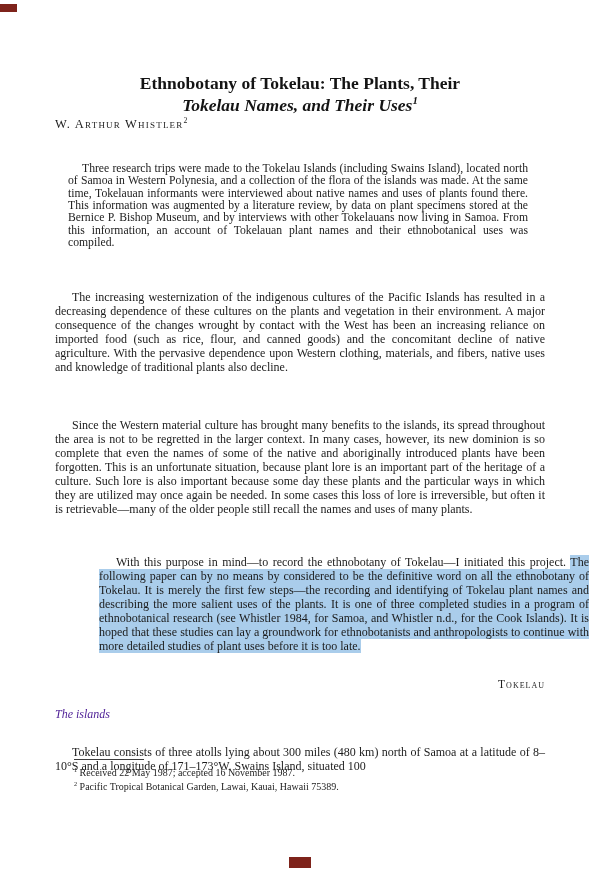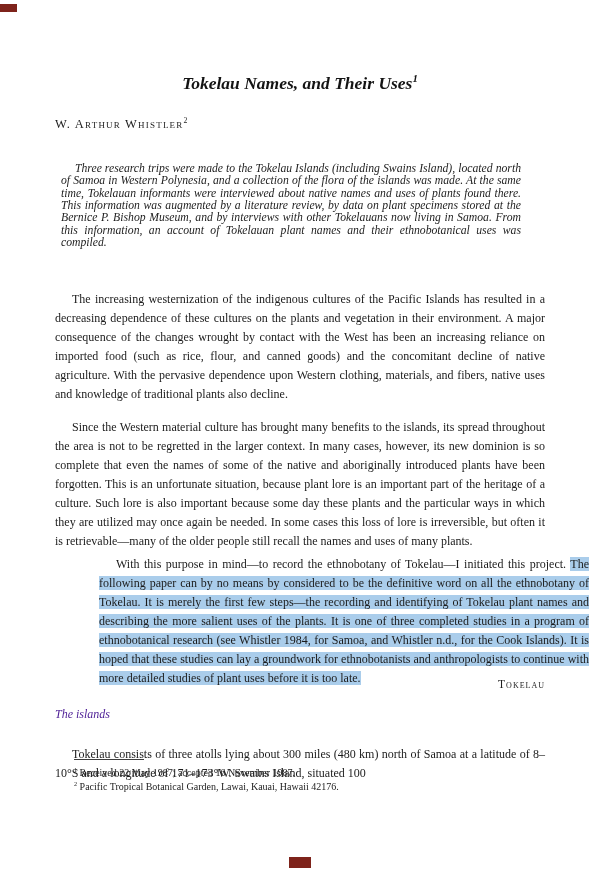--- a/index.html
+++ b/index.html
@@ -25,28 +25,28 @@
   .article-title .tline2 { display: block; font-style: italic; }
   sup { font-size: 62%; vertical-align: super; line-height: 0; }
 
   .author-line {
     position: absolute; left: 55px; top: 117px; width: 490px;
     font-variant: small-caps; font-size: 12.5px;
     letter-spacing: 1.2px; color: #1e1e1e;
   }
 
   .abstract {
-    position: absolute; left: 61px; top: 151px; width: 460px;
-    font-style: italic; font-size: 11.7px; line-height: 12.4px;
+    position: absolute; left: 68px; top: 151px; width: 460px;
+    font-size: 11.7px; line-height: 12.4px;
     text-align: justify; text-indent: 14px; color: #222222;
   }
 
   .body-para {
     position: absolute; left: 55px; width: 490px;
-    font-size: 12px; line-height: 19px; text-align: justify;
+    font-size: 12px; line-height: 14px; text-align: justify;
     text-indent: 17px; color: #1b1b1b;
   }
   .para-1 { top: 278px; }
   .para-2 { top: 406px; }
   .para-3 { top: 543px; margin-left: 44px; }
   .para-4 { top: 733px; }
 
   .highlight { background: #aacdeb; }
 
   .section-heading {
@@ -66,20 +66,21 @@
 </style>
 </head>
 <body>
 
 <div class="page">
 
   <div class="scan-mark top-left"></div>
   <div class="scan-mark bottom"></div>
 
   <h1 class="article-title">
+    <span class="tline">Ethnobotany of Tokelau: The Plants, Their</span>
     <span class="tline2"><span>Tokelau Names, and Their Uses</span><sup>1</sup></span>
   </h1>
 
   <div class="author-line">
     <span>W. Arthur Whistler</span><sup>2</sup>
   </div>
 
   <p class="abstract">Three research trips were made to the Tokelau Islands (including Swains Island), located north of Samoa in Western Polynesia, and a collection of the flora of the islands was made. At the same time, Tokelauan informants were interviewed about native names and uses of plants found there. This information was augmented by a literature review, by data on plant specimens stored at the Bernice P. Bishop Museum, and by interviews with other Tokelauans now living in Samoa. From this information, an account of Tokelauan plant names and their ethnobotanical uses was compiled.</p>
 
   <p class="body-para para-1">The increasing westernization of the indigenous cultures of the Pacific Islands has resulted in a decreasing dependence of these cultures on the plants and vegetation in their environment. A major consequence of the changes wrought by contact with the West has been an increasing reliance on imported food (such as rice, flour, and canned goods) and the concomitant decline of native agriculture. With the pervasive dependence upon Western clothing, materials, and fibers, native uses and knowledge of traditional plants also decline.</p>
@@ -92,16 +93,16 @@
 
   <div class="section-heading">Tokelau</div>
 
   <div class="sub-heading">The islands</div>
 
   <p class="body-para para-4">Tokelau consists of three atolls lying about 300 miles (480 km) north of Samoa at a latitude of 8–10°S and a longitude of 171–173°W. Swains Island, situated 100</p>
 
   <div class="footnote-block">
     <hr class="footnote-rule">
     <div class="footnote"><sup>1</sup><span> Received 22 May 1987; accepted 16 November 1987.</span></div>
-    <div class="footnote"><sup>2</sup><span> Pacific Tropical Botanical Garden, Lawai, Kauai, Hawaii 42176.</span></div>
+    <div class="footnote"><sup>2</sup><span> Pacific Tropical Botanical Garden, Lawai, Kauai, Hawaii 75389.</span></div>
   </div>
 
 </div>
 
 </body></html>

